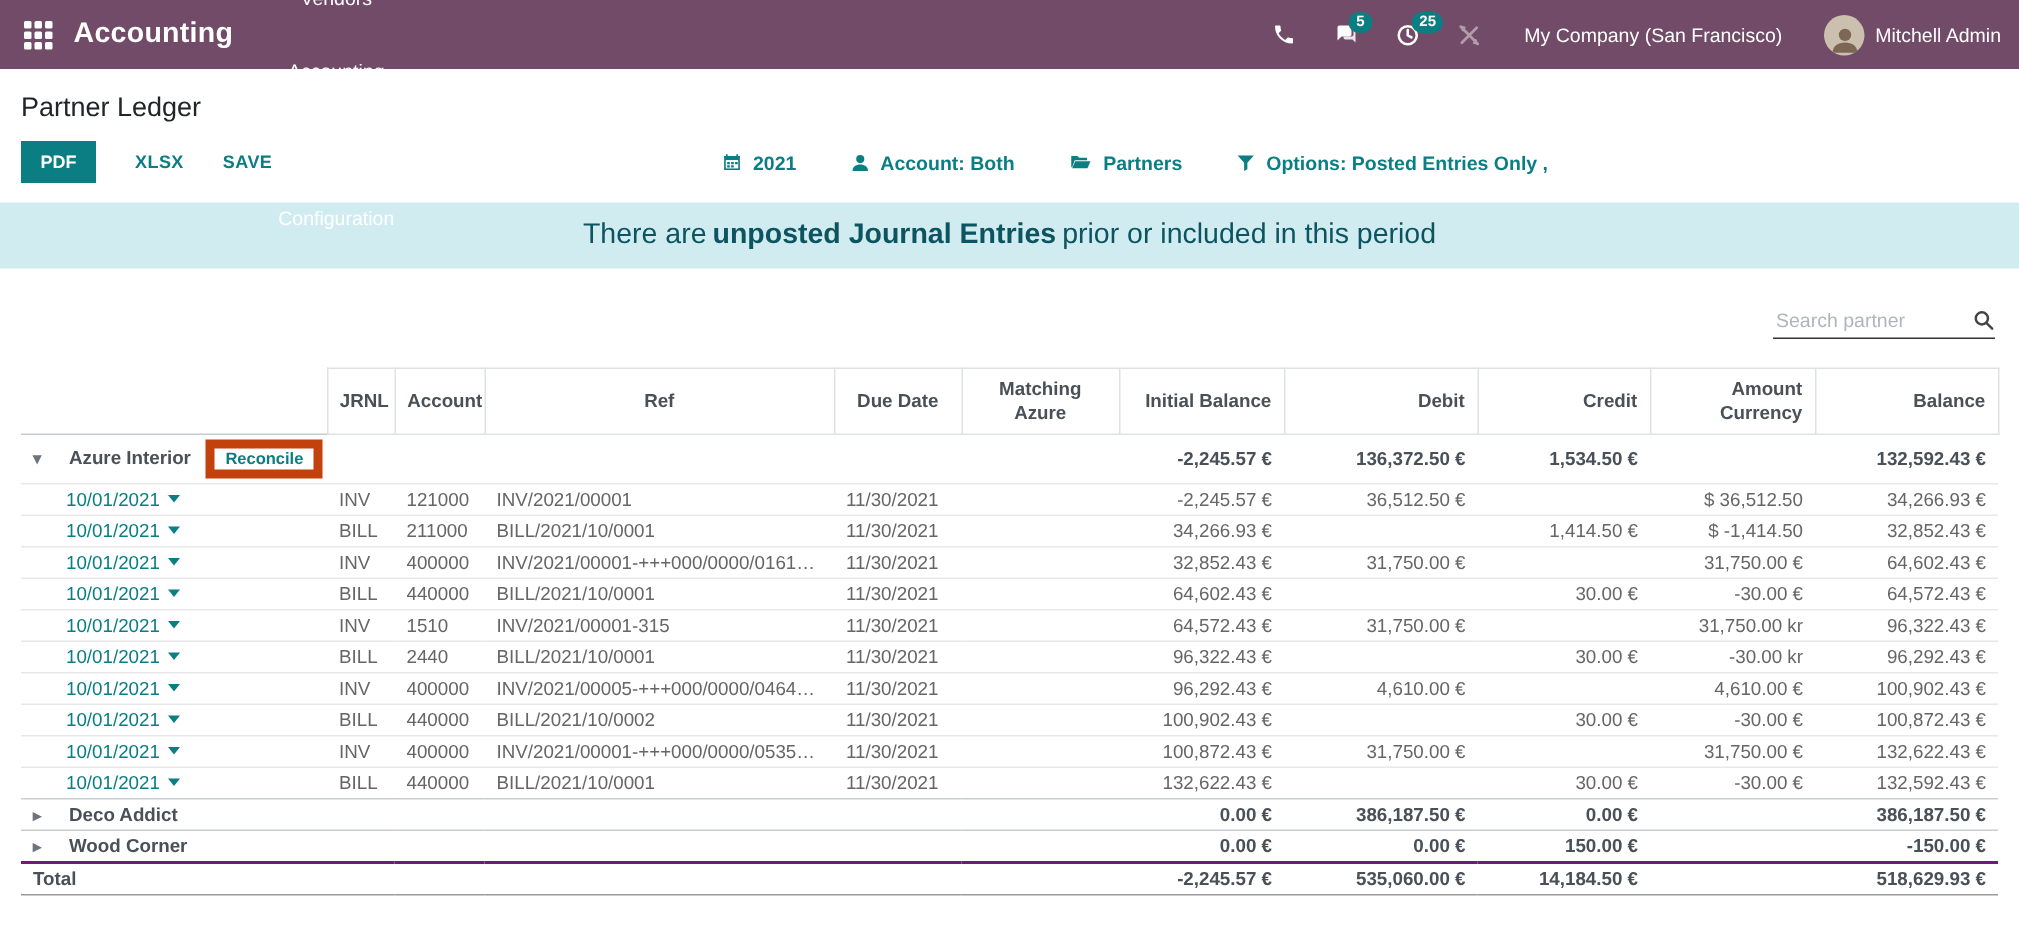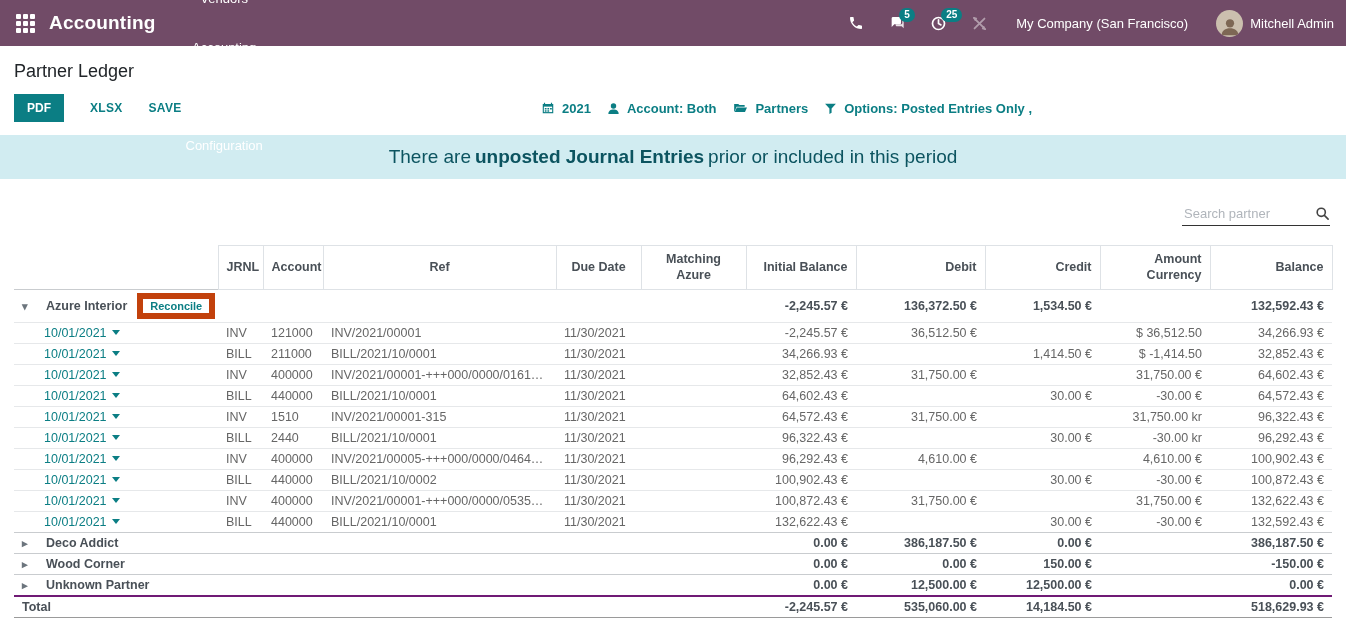--- a/index.html
+++ b/index.html
@@ -41,21 +41,21 @@
   .page-title { font-size:18px; color:#212529; margin:15px 16px 12px 14px; font-weight:normal; }
   .controls { display:flex; align-items:center; padding:0 16px 0 14px; }
   .btn-pdf {
     background:#0b7e84; color:#fff; border:none; font-weight:bold;
     font-size:12px; padding:7px 13px; cursor:pointer; font-family:inherit;
   }
   .btn-flat {
     background:none; border:none; color:#0b7e84; font-weight:bold;
     font-size:12px; padding:7px 0; margin-left:26px; cursor:pointer; font-family:inherit; letter-spacing:.3px;
   }
-  .filters { margin-left:auto; margin-right:298px; display:flex; align-items:center; gap:16px; }
+  .filters { margin-left:auto; margin-right:298px; display:flex; align-items:center; gap:36px; }
   .filter-item { display:flex; align-items:center; gap:7px; color:#0b7e84; font-size:13px; font-weight:bold; cursor:pointer; white-space:nowrap; }
   .filter-item svg { display:block; }
 
   
   .banner {
     margin-top:13px; height:44px; background:#d1ecf1; color:#0c5460;
     display:flex; align-items:center; justify-content:center; font-size:19px;
   }
   .banner b { margin:0 4px; }
   .banner .pre { margin-right:0; }
@@ -412,33 +412,20 @@
         <td></td>
         <td></td>
         <td></td>
         <td></td>
         <td class="num">0.00 €</td>
         <td class="num">0.00 €</td>
         <td class="num">150.00 €</td>
         <td class="num"></td>
         <td class="num">-150.00 €</td>
       </tr>
-      <tr class="partner-row">
-        <td><span class="caret">▸</span><span class="partner-name">Unknown Partner</span></td>
-        <td></td>
-        <td></td>
-        <td></td>
-        <td></td>
-        <td></td>
-        <td class="num">0.00 €</td>
-        <td class="num">12,500.00 €</td>
-        <td class="num">12,500.00 €</td>
-        <td class="num"></td>
-        <td class="num">0.00 €</td>
-      </tr>
       <tr class="total-row">
         <td class="total-label">Total</td>
         <td></td>
         <td></td>
         <td></td>
         <td></td>
         <td></td>
         <td class="num">-2,245.57 €</td>
         <td class="num">535,060.00 €</td>
         <td class="num">14,184.50 €</td>

